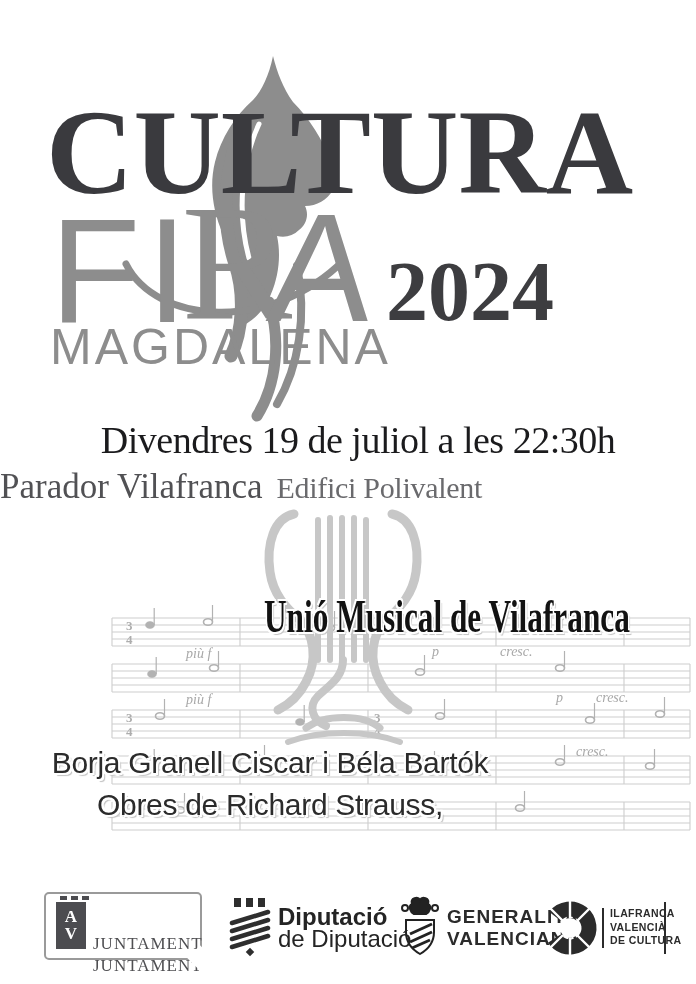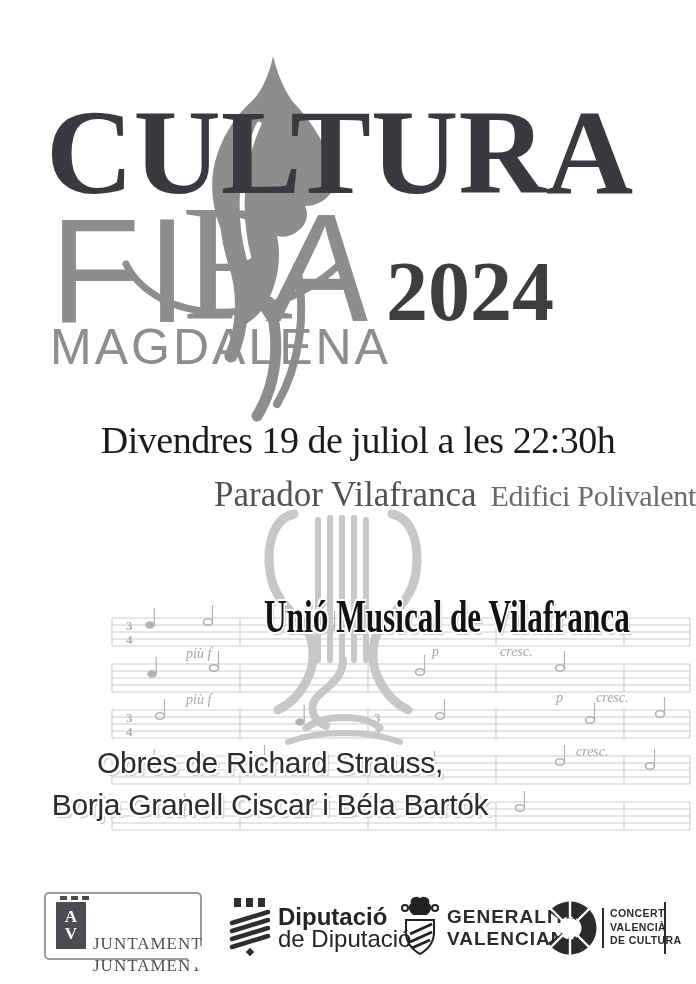--- a/index.html
+++ b/index.html
@@ -20,21 +20,21 @@
             margin-left:-22px;transform:skewX(-5deg);}
   .swash{position:absolute;left:120px;top:250px;width:230px;height:92px;z-index:1;}
   .year{position:absolute;left:386px;top:250px;z-index:3;font-size:84px;font-weight:bold;
         color:#3d3d40;line-height:1;}
   .magdalena{position:absolute;left:50px;top:322px;z-index:2;font-family:"Liberation Sans","DejaVu Sans",sans-serif;
              font-size:50px;font-weight:normal;letter-spacing:3px;color:#8d8d8d;line-height:1;}
   .vilafranca{position:absolute;left:56px;top:384px;z-index:2;font-family:"Liberation Sans","DejaVu Sans",sans-serif;
               font-size:30px;letter-spacing:14px;color:#9e9e9e;line-height:1;}
   .date-line{position:absolute;left:0;top:418px;width:696px;text-align:center;z-index:2;
              font-size:38px;color:#1b1b1d;letter-spacing:-0.5px;line-height:1.2;padding-left:10px;}
-  .venue{position:absolute;left:0;top:466px;width:696px;text-align:right;z-index:2;line-height:1.2;margin-top:8px;}
+  .venue{position:absolute;left:0;top:466px;width:696px;text-align:left;z-index:2;line-height:1.2;}
   .venue .vname{font-size:35px;color:#515154;}
   .venue .vdetail{font-size:30px;color:#6a6a6d;margin-left:10px;letter-spacing:-0.3px;}
 
   
   .score{position:absolute;left:0;top:556px;width:696px;height:280px;z-index:1;}
   .score text{font-family:"Liberation Serif","DejaVu Serif",serif;fill:#a8a8a8;}
   .score .dyn{font-style:italic;font-size:14px;}
   .score .ts{font-weight:bold;font-size:13px;fill:#adadad;}
   .lyre{position:absolute;left:248px;top:508px;width:190px;height:248px;z-index:2;}
   .halo{text-shadow:-2px -2px 0 #fff,2px -2px 0 #fff,-2px 2px 0 #fff,2px 2px 0 #fff,3px 3px 1px #c2c2c2;}
@@ -183,22 +183,22 @@
       <line x1="118" y1="12" x2="118" y2="152" stroke-width="6"></line>
       <path stroke-width="8" d="M95 152 C95 170 80 178 70 188 C60 198 64 212 78 218"></path>
       <path stroke-width="7" d="M58 220 C76 206 116 206 132 220"></path>
       <path stroke-width="6" d="M40 234 C72 222 120 222 152 234"></path>
     </g>
   </svg>
 
   <div class="ensemble halo">Unió Musical de Vilafranca</div>
 
   <div class="works halo">
+    <div>Borja Granell Ciscar i Béla Bartók</div>
     <div>Obres de Richard Strauss,</div>
-    <div>Borja Granell Ciscar i Béla Bartók</div>
   </div>
 
   <div class="aj-box">
     <div class="aj-teeth">
         <i></i>
         <i></i>
         <i></i>
       </div>
     <div class="aj-emblem">
       <span>A</span>
@@ -258,19 +258,19 @@
         <line x1="7" y1="-7" x2="20" y2="-20"></line>
           <line x1="-7" y1="-7" x2="-20" y2="-20"></line>
         <line x1="-7" y1="7" x2="-20" y2="20"></line>
           <line x1="7" y1="7" x2="20" y2="20"></line>
       </g>
       <circle r="10" fill="#ffffff"></circle>
     </g>
   </svg>
   <div class="ivc-bar"></div>
   <div class="ivc-text">
-    <div>CONCERT</div>
+    <div>ILAFRANCA</div>
     <div>VALENCIÀ</div>
     <div>DE CULTURA</div>
   </div>
 
   <div class="end-bar"></div>
 </div>
 
 </body></html>

